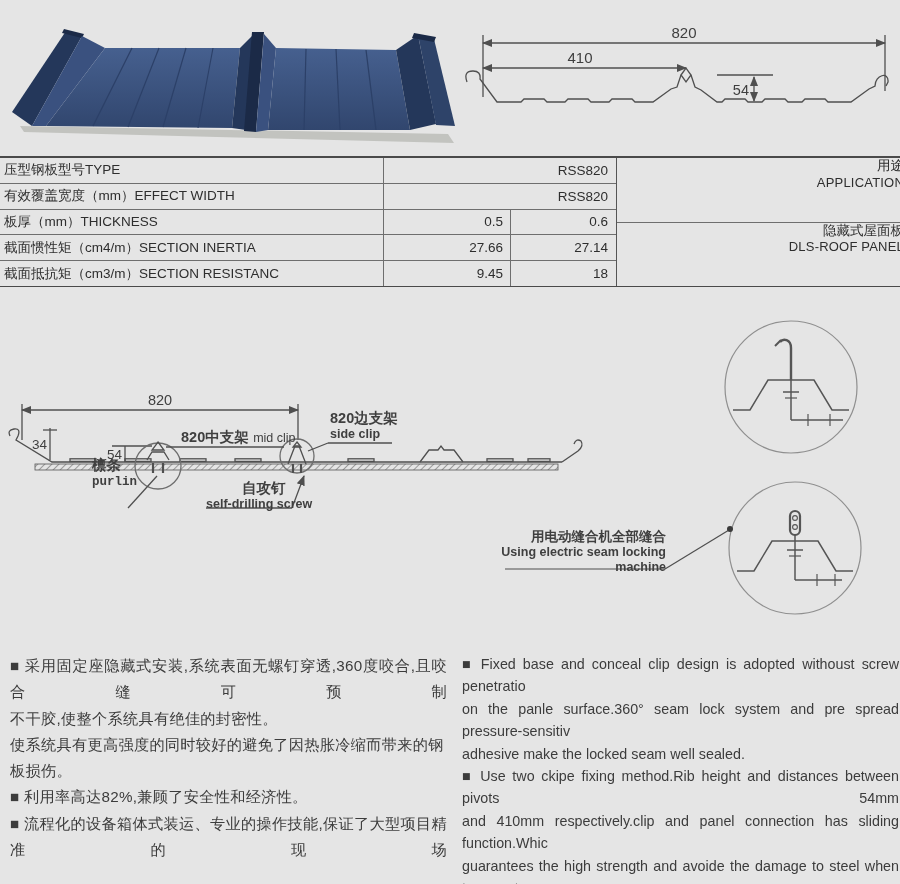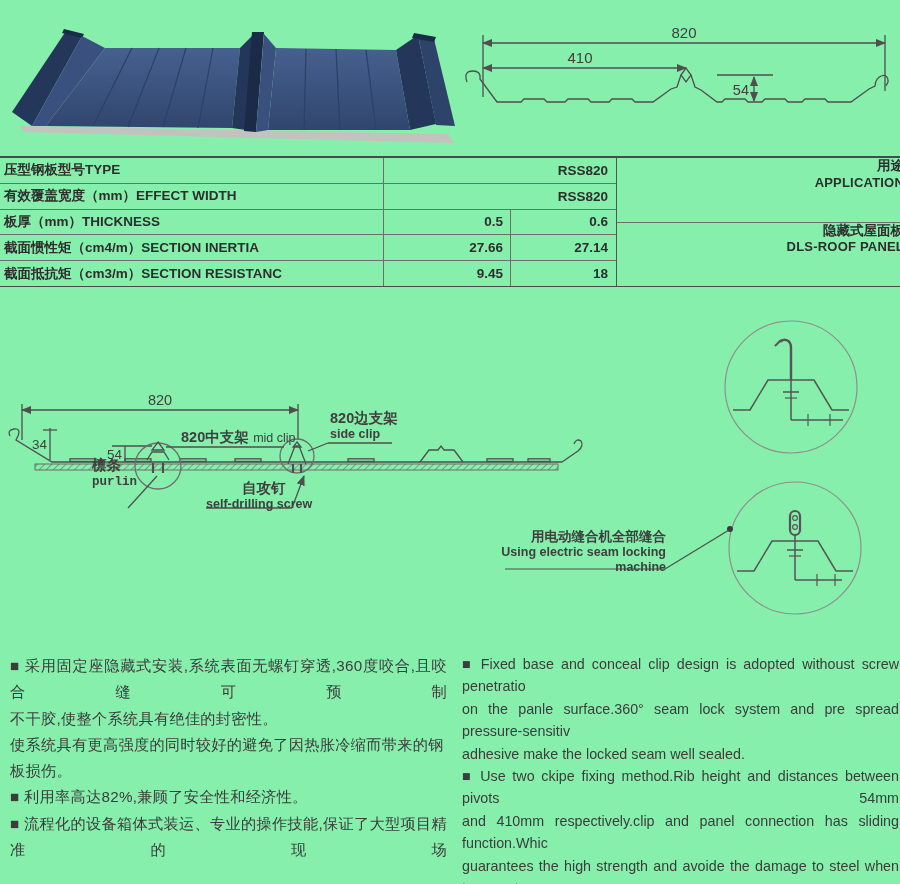--- a/index.html
+++ b/index.html
@@ -1,26 +1,26 @@
 <!DOCTYPE html>
 <html><head>
 <meta charset="utf-8">
 <style>
   html,body{margin:0;padding:0;}
   .page{position:relative;width:900px;height:884px;overflow:hidden;
-        background:#86efac;color:#3c3c3c;
+        background:#e5e5e5;color:#3c3c3c;
         font-family:"Liberation Sans","DejaVu Sans",sans-serif;}
   svg{position:absolute;overflow:visible;}
   svg text{fill:#3f3f3f;font-family:"Liberation Sans","DejaVu Sans",sans-serif;}
   .diagram-stroke{stroke:#4f4f4f;stroke-width:1.3;fill:none;}
 
   
   .spec{position:absolute;left:0;top:156px;width:900px;height:131px;
         border-top:2.5px solid #4a4a4a;border-bottom:1.5px solid #4a4a4a;
-        display:flex;font-size:13.5px;color:#2e2e2e;box-sizing:border-box;font-weight:bold;}
+        display:flex;font-size:13.5px;color:#2e2e2e;box-sizing:border-box;}
   .spec-left{width:617px;border-right:1.5px solid #555;display:flex;flex-direction:column;box-sizing:border-box;}
   .srow{flex:1;display:flex;align-items:center;border-bottom:1px solid #6e6e6e;box-sizing:border-box;}
   .srow:last-child{border-bottom:none;}
   .srow .lbl{flex:1;padding-left:4px;white-space:nowrap;overflow:hidden;}
   .srow .c1,.srow .c2{align-self:stretch;display:flex;align-items:center;justify-content:flex-end;box-sizing:border-box;}
   .srow .c1{width:127px;padding-right:7px;border-left:1px solid #6e6e6e;}
   .srow .c2{width:106px;padding-right:8px;}
   .srow.split .c2{border-left:1px solid #6e6e6e;}
   .spec-right{flex:1;display:flex;flex-direction:column;}
   .sr-cell{flex:1;display:flex;flex-direction:column;justify-content:flex-start;align-items:flex-end;box-sizing:border-box;}

